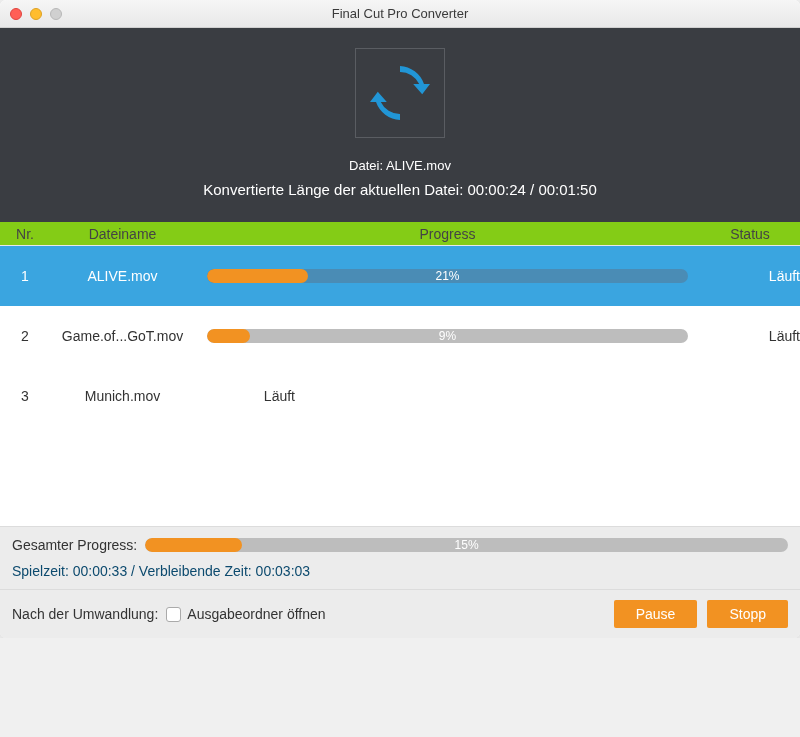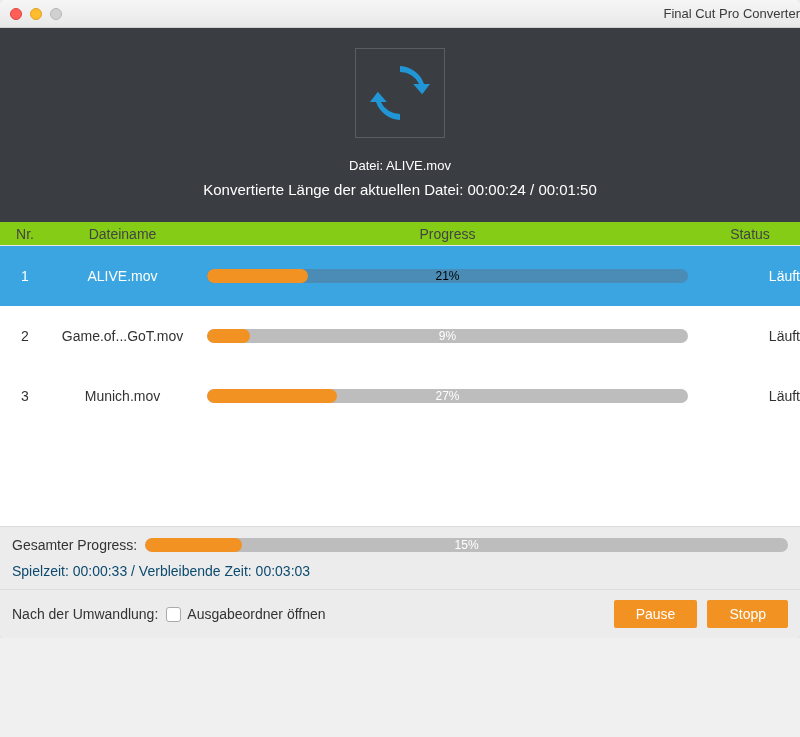--- a/index.html
+++ b/index.html
@@ -34,21 +34,21 @@
       width: 12px;
       height: 12px;
       border-radius: 50%;
     }
     .tl-close { background: #ff5f56; border: 0.5px solid #e0443e; }
     .tl-min { background: #ffbd2e; border: 0.5px solid #dea123; }
     .tl-max { background: #d0d0d0; border: 0.5px solid #b8b8b8; }
     .titlebar-title {
       position: absolute;
       left: 0; right: 0;
-      text-align: right;
+      text-align: center;
       font-size: 13px;
       color: #3a3a3a;
       font-weight: 400;
       pointer-events: none;
     }
     .header-panel {
       background: #3a3d42;
       padding: 20px 0 24px 0;
       display: flex;
       flex-direction: column;
@@ -118,21 +118,21 @@
       border-radius: 7px;
     }
     .progress-label {
       position: absolute;
       left: 0; right: 0; top: 0; bottom: 0;
       text-align: center;
       font-size: 12px;
       line-height: 14px;
     }
     .progress-label-default { color: #fff; }
-    .progress-label-selected { color: #000000; }
+    .progress-label-selected { color: #ffffff; }
     .footer-section {
       background: #ececec;
       border-top: 1px solid #dcdcdc;
     }
     .overall {
       padding: 10px 12px 6px 12px;
     }
     .overall-row {
       display: flex;
       align-items: center;
@@ -252,26 +252,20 @@
           <div class="progress-bar progress-track-default">
             <div class="progress-fill" style="width: 9%;"></div>
             <div class="progress-label progress-label-default">9%</div>
           </div>
         </div>
         <div class="cell-status">Läuft</div>
       </div>
       <div class="table-row">
         <div class="cell-nr">3</div>
         <div class="cell-name">Munich.mov</div>
-        <div class="cell-progress">
-          <div class="progress-bar progress-track-default">
-            <div class="progress-fill" style="width: 27%;"></div>
-            <div class="progress-label progress-label-default">27%</div>
-          </div>
-        </div>
         <div class="cell-status">Läuft</div>
       </div>
     </div>
 
   <div class="footer-section">
     <div class="overall">
       <div class="overall-row">
         <span class="overall-label">Gesamter Progress:</span>
         <div class="overall-bar">
           <div class="overall-fill" id="overall-fill" style="width: 15%;"></div>

